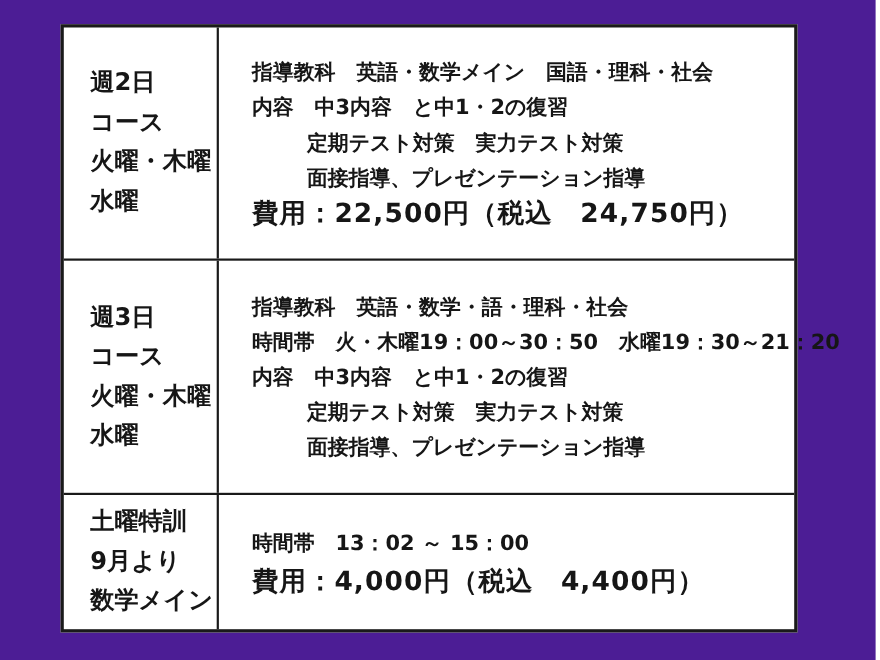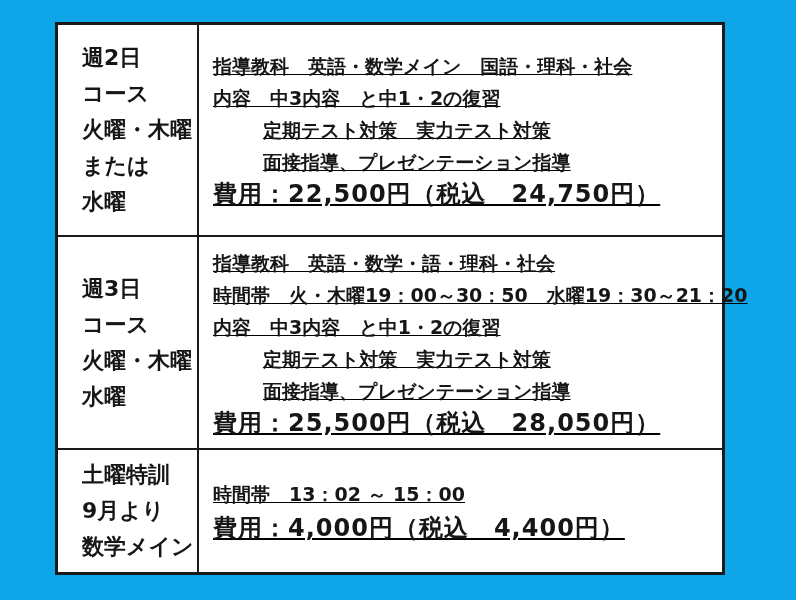--- a/index.html
+++ b/index.html
@@ -5,21 +5,21 @@
   * { box-sizing: border-box; }
   html, body { margin: 0; padding: 0; }
   body {
     width: 800px; height: 600px;
     background: #ffffff;
     font-family: "DejaVu Sans", sans-serif;
   }
   .canvas {
     position: relative;
     width: 796px; height: 600px;
-    background: #0ea5e9;
+    background: #4c1d95;
     overflow: hidden;
   }
   .course-table {
     position: absolute;
     left: 55px; top: 22px;
     width: 670px; height: 553px;
     border: 3px solid #1a1a1a;
     background: #ffffff;
     display: flex;
     flex-direction: column;
@@ -40,22 +40,21 @@
     display: flex;
     flex-direction: column;
     justify-content: center;
     padding-left: 24px;
   }
   .cell.course-details {
     flex: 1 1 auto;
     display: flex;
     flex-direction: column;
     justify-content: center;
-    padding-left: 14px;
-    text-decoration: underline;
+    padding-left: 30px;
   }
   .hline {
     font-size: 22px;
     font-weight: bold;
     line-height: 36px;
     color: #161616;
     white-space: nowrap;
   }
   .dline {
     font-size: 19px;
@@ -75,21 +74,20 @@
 <body>
 
 <div class="canvas">
   <div class="course-table">
 
     <div class="t-row row-1">
       <div class="cell course-name">
         <div class="hline">週2日</div>
         <div class="hline">コース</div>
         <div class="hline">火曜・木曜</div>
-        <div class="hline">または</div>
         <div class="hline">水曜</div>
       </div>
       <div class="cell course-details">
         <div class="dline">指導教科　英語・数学メイン　国語・理科・社会</div>
         <div class="dline">内容　中3内容　と中1・2の復習</div>
         <div class="dline indent">定期テスト対策　実力テスト対策</div>
         <div class="dline indent">面接指導、プレゼンテーション指導</div>
         <div class="dline price">費用：22,500円（税込　24,750円）</div>
       </div>
     </div>
@@ -100,21 +98,20 @@
         <div class="hline">コース</div>
         <div class="hline">火曜・木曜</div>
         <div class="hline">水曜</div>
       </div>
       <div class="cell course-details">
         <div class="dline">指導教科　英語・数学・語・理科・社会</div>
         <div class="dline">時間帯　火・木曜19：00～30：50　水曜19：30～21：20</div>
         <div class="dline">内容　中3内容　と中1・2の復習</div>
         <div class="dline indent">定期テスト対策　実力テスト対策</div>
         <div class="dline indent">面接指導、プレゼンテーション指導</div>
-        <div class="dline price">費用：25,500円（税込　28,050円）</div>
       </div>
     </div>
 
     <div class="t-row row-3">
       <div class="cell course-name">
         <div class="hline">土曜特訓</div>
         <div class="hline">9月より</div>
         <div class="hline">数学メイン</div>
       </div>
       <div class="cell course-details">

